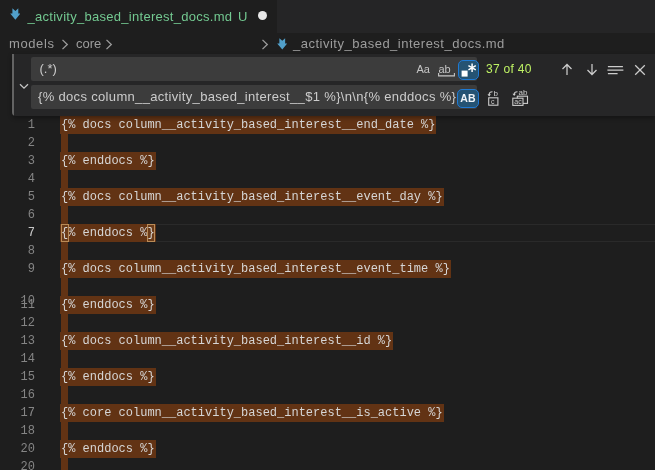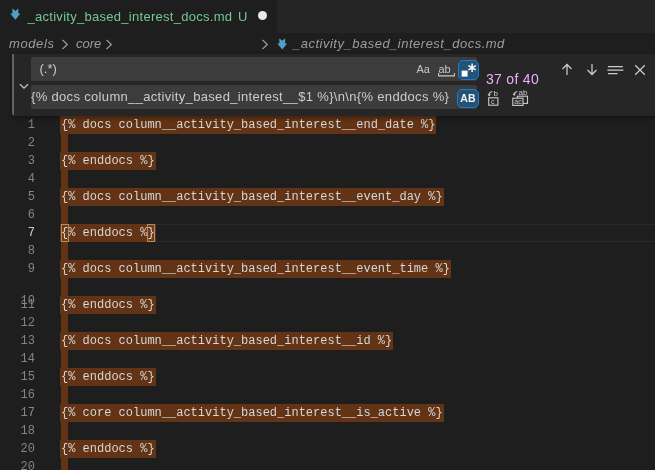--- a/index.html
+++ b/index.html
@@ -9,21 +9,21 @@
 
 #tabs { position:absolute; left:0; top:0; width:655px; height:33px; background:#252526; }
 #tab { position:absolute; left:0; top:0; width:277px; height:33px; background:#1e1e1e; }
 #tab svg { position:absolute; left:9.5px; top:8px; }
 #tab .lbl { position:absolute; left:27.5px; top:8.5px; font-size:13px; color:#73c991; letter-spacing:0.28px; }
 #tab .u { position:absolute; left:238px; top:8.5px; font-size:13px; color:#73c991; }
 #tab .dot { position:absolute; left:258px; top:11px; width:9px; height:9px; border-radius:50%; background:#e8e8e8; }
 
 
 #crumb { position:absolute; left:0; top:33px; width:655px; height:21px; background:#1e1e1e;
-  font-size:13px; color:#9d9d9d;font-style:italic; }
+  font-size:13px; color:#9d9d9d; }
 #crumb span { position:absolute; top:3px; white-space:pre; }
 #crumb .sepv { position:absolute; top:5.5px; }
 #crumb svg.fic { position:absolute; }
 
 
 #editor { position:absolute; left:0; top:0; width:655px; height:470px; background:#1e1e1e; }
 .num { position:absolute; width:35px; text-align:right; height:18px; line-height:18px;
   font-family:"Liberation Mono", monospace; font-size:12px; color:#858585; }
 .num.cur { color:#c6c6c6; }
 .cl { position:absolute; left:61px; height:18px; line-height:18px; white-space:pre;
@@ -45,22 +45,22 @@
   border-radius:2px; color:#cccccc; font-size:13px; line-height:24px; white-space:pre; }
 #fi { top:3px; }
 #ri { top:31px; }
 .chev { position:absolute; left:6.5px; top:29px; }
 .optAa { position:absolute; left:404.5px; top:3px; width:16px; height:20px; line-height:24px;
   color:#c5c5c5; font-size:11px; }
 .optab { position:absolute; left:426.5px; top:3px; width:16px; height:24px; line-height:24px;
   color:#c5c5c5; font-size:11px; }
 .optre { position:absolute; left:445.5px; top:6px; width:21px; height:20px;
   border:1.5px solid #1f7ad4; background:#255373; border-radius:5px; }
-.count { position:absolute; left:474px; top:13px; height:24px; line-height:24px;
-  color:#f0abfc; font-size:14px; letter-spacing:0.3px; }
+.count { position:absolute; left:474px; top:3px; height:24px; line-height:24px;
+  color:#bef264; font-size:12px; letter-spacing:0.3px; }
 .icon { position:absolute; }
 .abbadge { position:absolute; left:445px; top:34.5px; width:22px; height:19px;
   border:1.5px solid #1f7ad4; background:#255373; border-radius:5px;
   color:#f0f4f8; font-size:10.5px; text-align:center; line-height:16px; font-weight:600;
   letter-spacing:0.2px; }
 </style></head>
 <body>
 <div id="app">
   <div id="editor">
     <div class="curline"></div>
@@ -131,21 +131,21 @@
         <path fill="#519fc9" d="M2.4,0.3 L5.4,2.9 L8.3,0.3 L8.3,5.5 L10.4,5.5 L5.4,11.8 L0.2,5.5 L2.4,5.5 Z"></path>
       </svg>
     <span style="left:293px; letter-spacing:0.5px">_activity_based_interest_docs.md</span>
   </div>
   <div id="findw">
     <div id="sash"></div>
     <svg class="chev" width="10" height="7" viewBox="0 0 10 7">
         <path d="M1,1.2 L5,5.2 L9,1.2" stroke="#c5c5c5" stroke-width="1.3" fill="none"></path>
       </svg>
     <div class="inp" id="fi"><span style="padding-left:8.5px; display:block">(.*)</span></div>
-    <div class="inp" id="ri"><span style="letter-spacing:0.33px; display:block">{% docs column__activity_based_interest__$1 %}\n\n{% enddocs %}</span></div>
+    <div class="inp" id="ri"><span style="padding-left:7px; letter-spacing:0.33px; display:block">{% docs column__activity_based_interest__$1 %}\n\n{% enddocs %}</span></div>
     <span class="optAa">Aa</span>
     <span class="optab">ab</span>
     <svg class="icon" style="left:425.5px; top:17.5px" width="17" height="5" viewBox="0 0 17 5">
         <path d="M0.6,1 L0.6,4.4 M16.4,1 L16.4,4.4 M0.6,3.9 L16.4,3.9" stroke="#c5c5c5" stroke-width="1.1" fill="none"></path>
       </svg>
     <span class="optre"><svg width="18" height="17" viewBox="0 0 18 17">
           <rect x="2.6" y="9.6" width="6" height="6" fill="#ffffff"></rect>
           <path d="M13.1 2.6 L13.1 11 M9.4 4.7 L16.8 8.9 M16.8 4.7 L9.4 8.9" stroke="#ffffff" stroke-width="1.5"></path>
         </svg></span>
     <span class="count">37 of 40</span>

